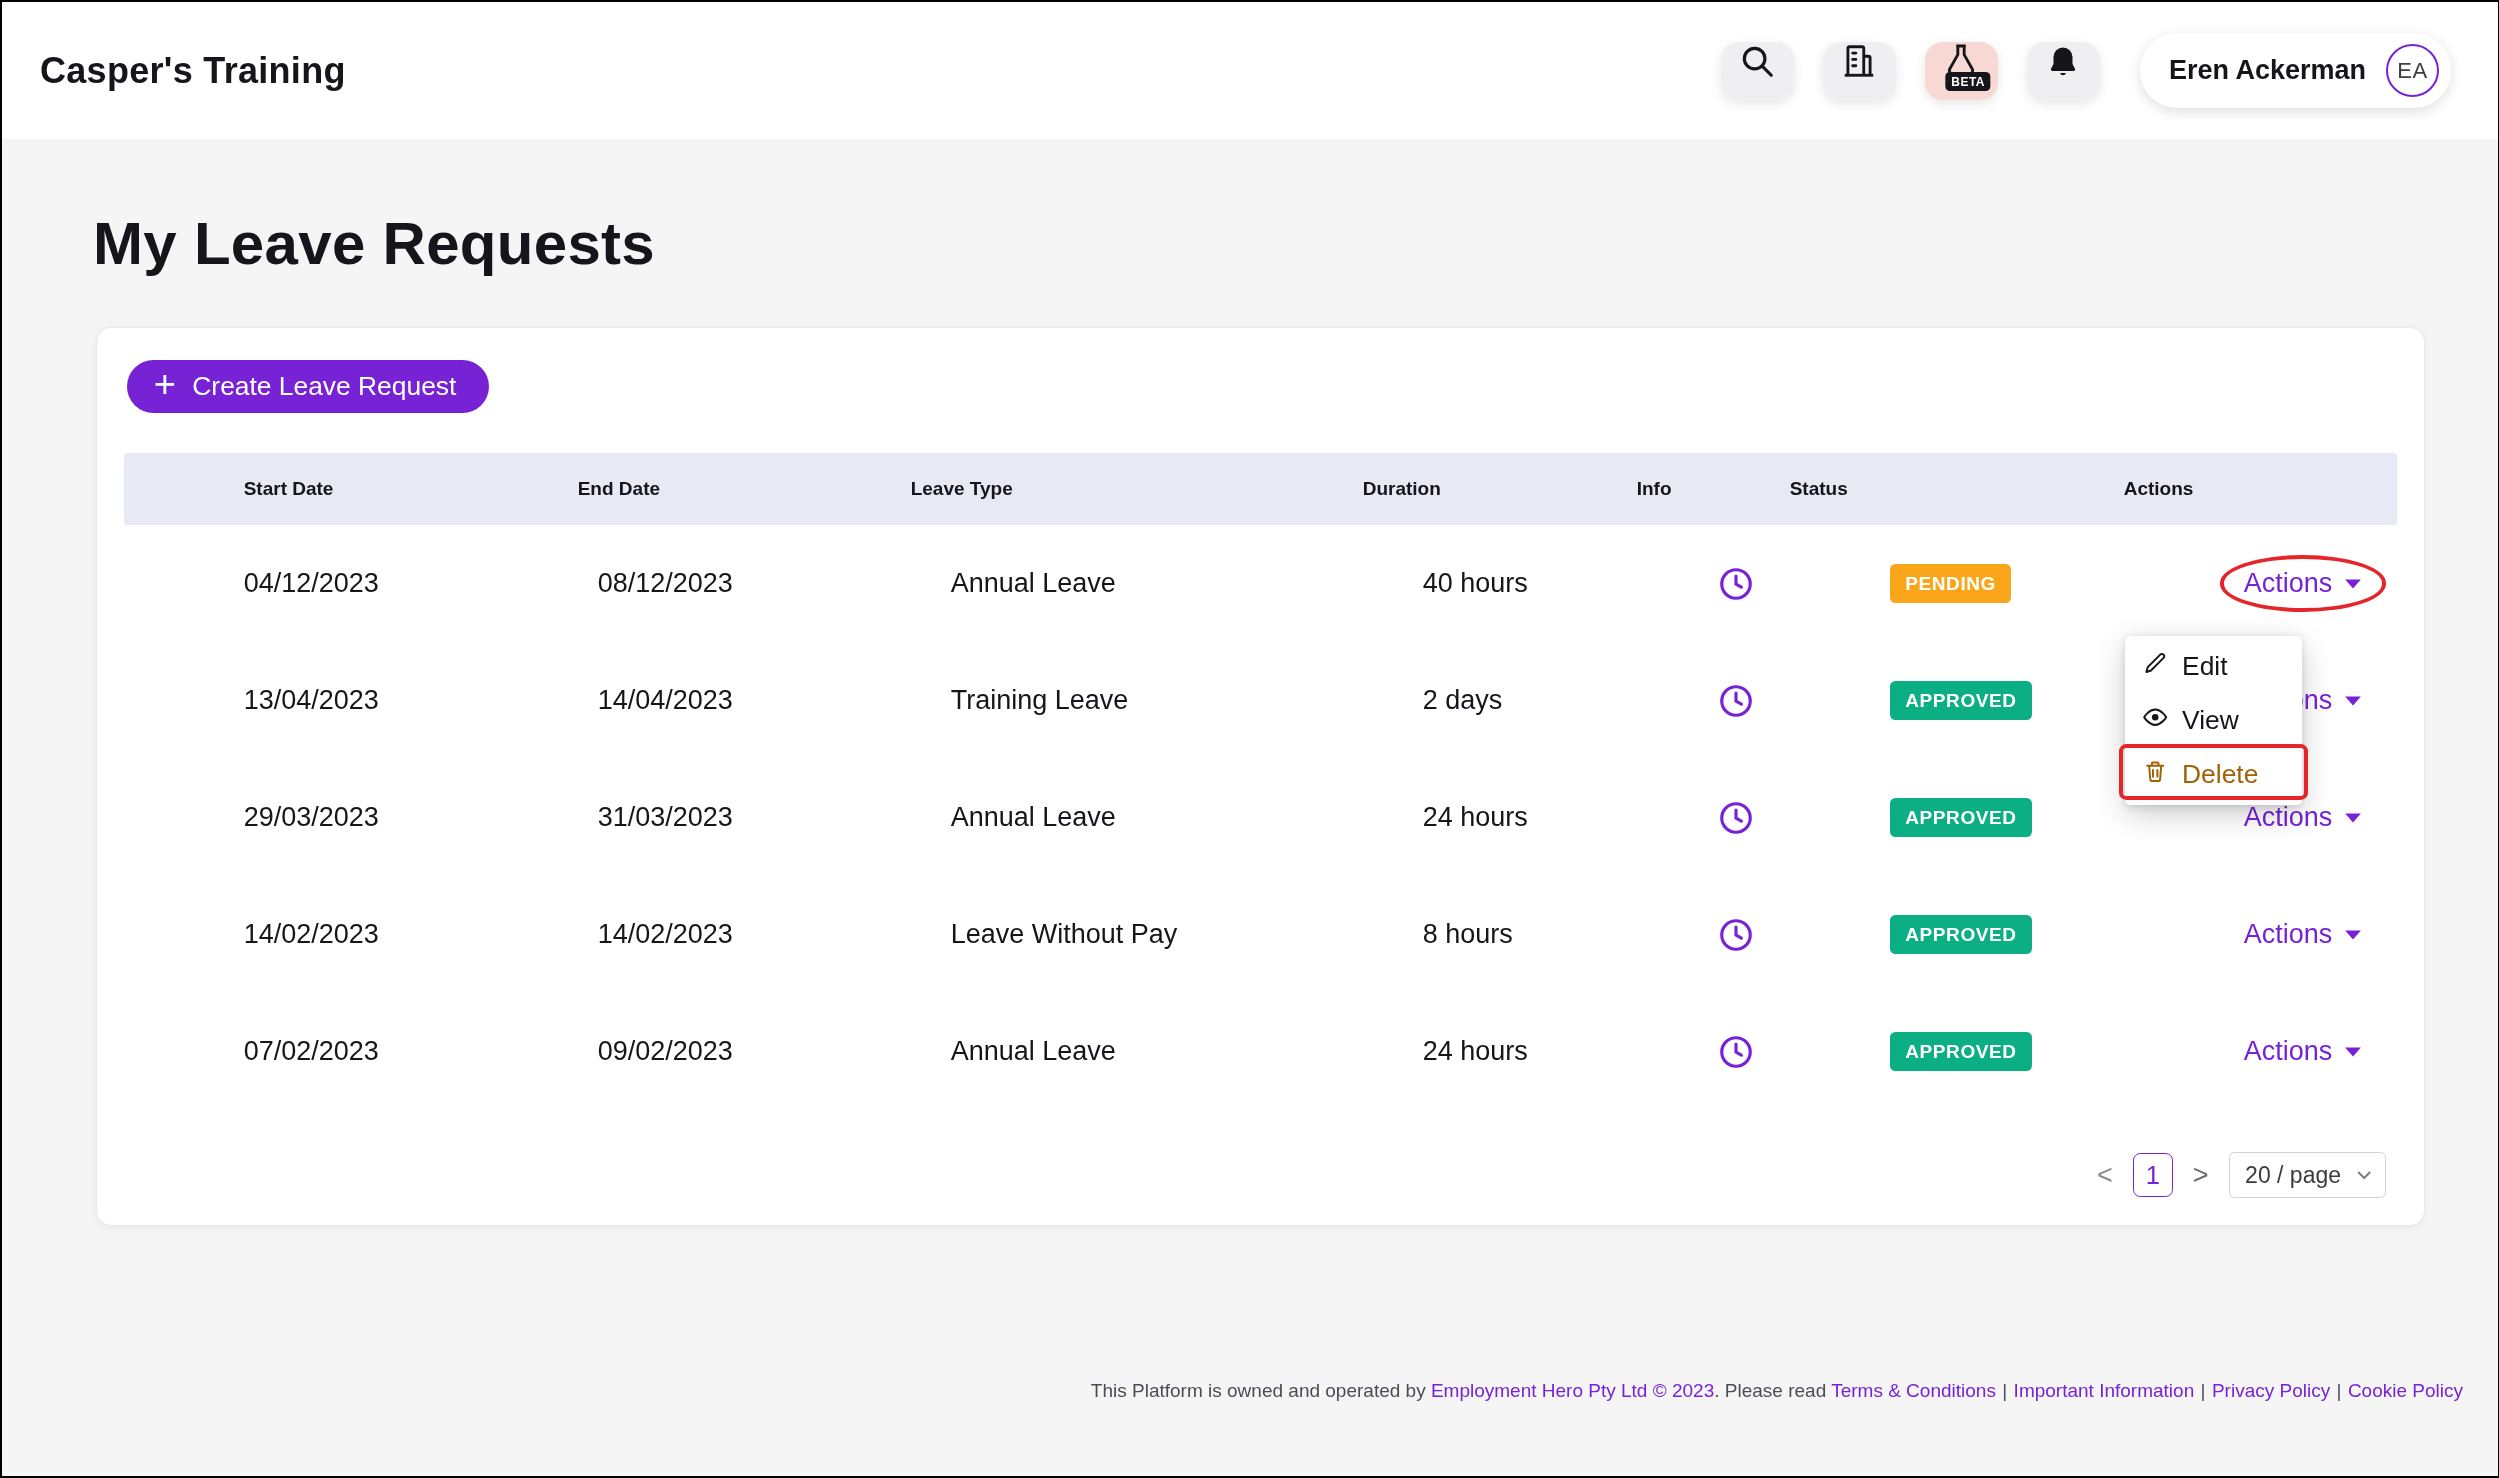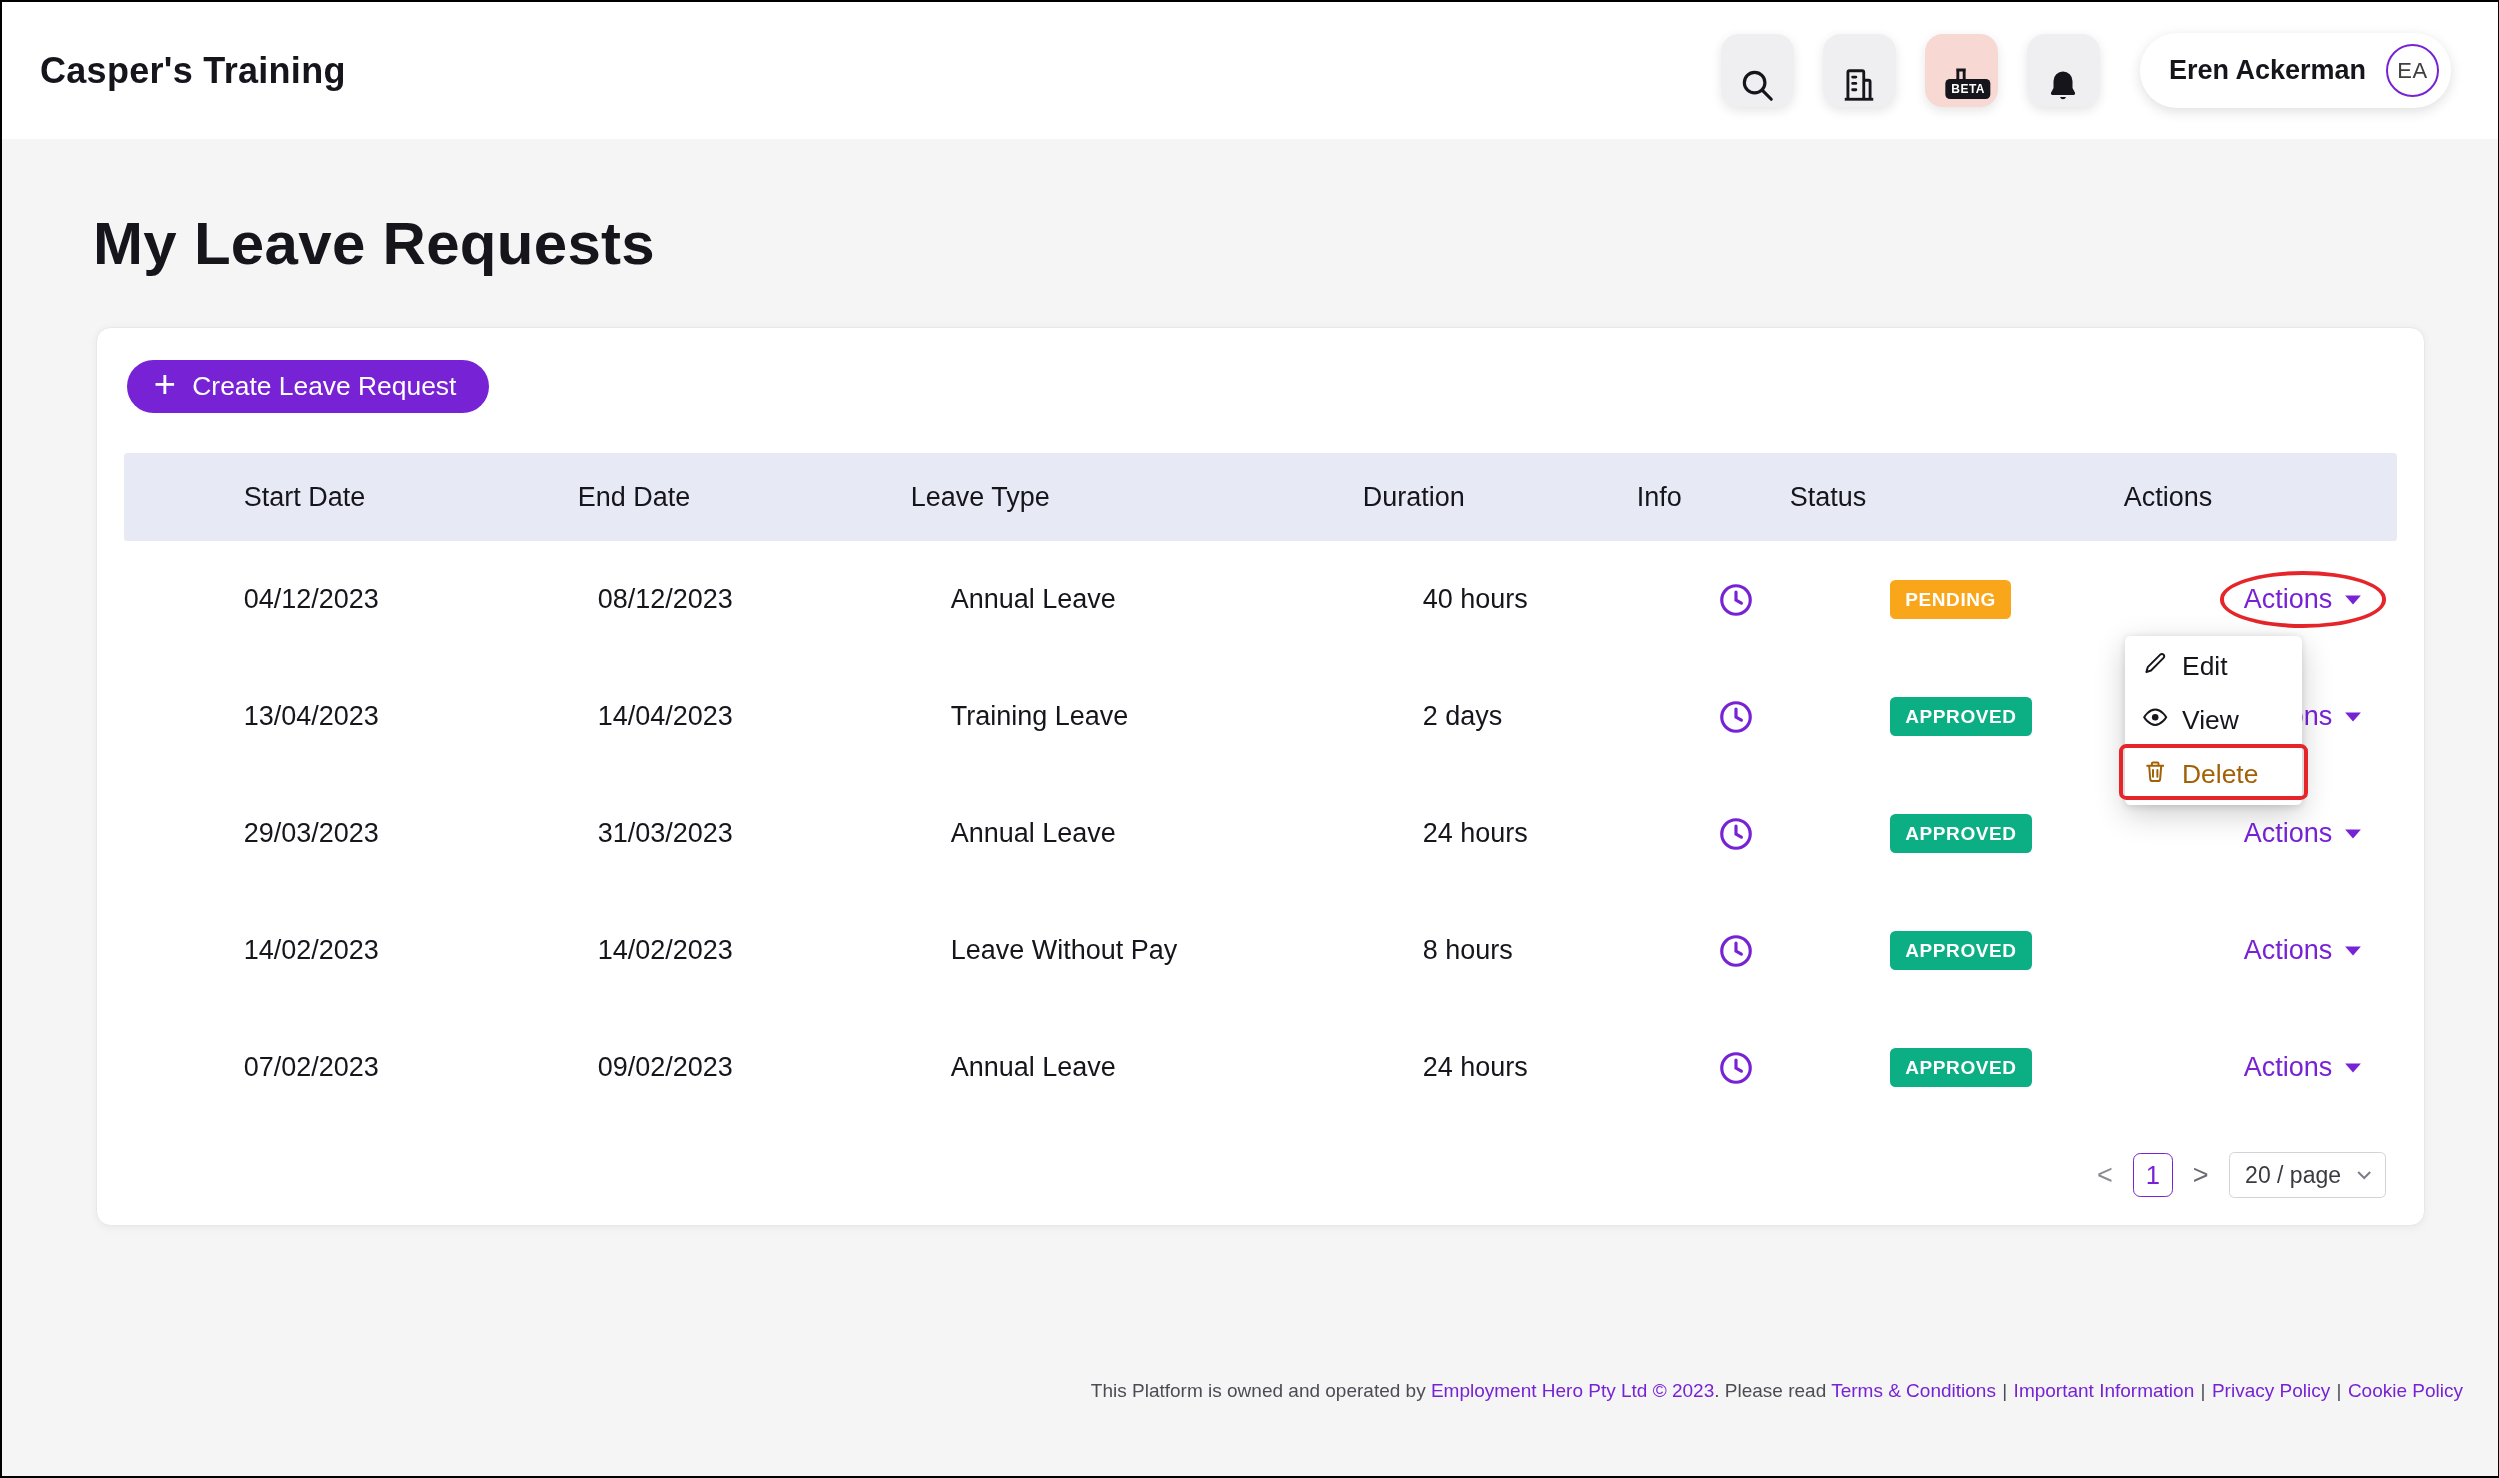--- a/index.html
+++ b/index.html
@@ -15,22 +15,22 @@
 
   
   .header {
     height:137px; background:#fff;
     display:flex; align-items:center; justify-content:space-between;
     padding:0 47px 0 38px;
   }
   .app-title { font-size:36px; font-weight:700; letter-spacing:0.3px; }
   .header-right { display:flex; align-items:center; gap:29px; }
   .icon-btn {
-    width:73px; height:73px; border-radius:18px; border:none;
-    background:#efeff1; display:flex; align-items:flex-end; justify-content:center;
+    width:73px; height:58px; border-radius:18px; border:none;
+    background:#efeff1; display:flex; align-items:flex-start; justify-content:center;
     box-shadow:0 3.6px 11px rgba(0,0,0,.10); cursor:pointer; color:#17151c; position:relative;
   }
   .icon-btn svg { width:38px; height:38px; }
   .icon-btn.beta { background:#f7d8d2; }
   .beta-badge {
     position:absolute; left:50%; transform:translateX(-35%); bottom:8.2px;
     background:#17151c; color:#fff; font-size:12px; font-weight:700;
     padding:2.7px 5.5px; border-radius:4.6px; letter-spacing:0.5px;
   }
   .user-pill {
@@ -77,21 +77,21 @@
     width:33px; height:33px; color:#2f2f36; pointer-events:none;
   }
 
   
   .table { margin:40px 27px 0; }
   .thead, .trow {
     display:grid;
     grid-template-columns:454px 333px 452px 274px 153px 334px 1fr;
     align-items:center;
   }
-  .thead { height:88px; background:#e7e9f4; border-radius:3.6px; font-weight:400; font-size:27px; }
+  .thead { height:72px; background:#e7e9f4; border-radius:3.6px; font-weight:700; font-size:19px; }
   .thead > div:first-child, .trow > div:first-child { padding-left:120px; }
   .trow { height:117px; font-size:27px;gap:20px; }
 
   .clock { width:38px; height:38px; color:#7723d5; cursor:pointer; display:block; }
 
   .badge {
     display:inline-block; padding:8.2px 15.5px; border-radius:5.5px;
     color:#fff; font-size:19px; font-weight:700; letter-spacing:0.6px;
   }
   .badge.pending  { background:#f9a61a; }

